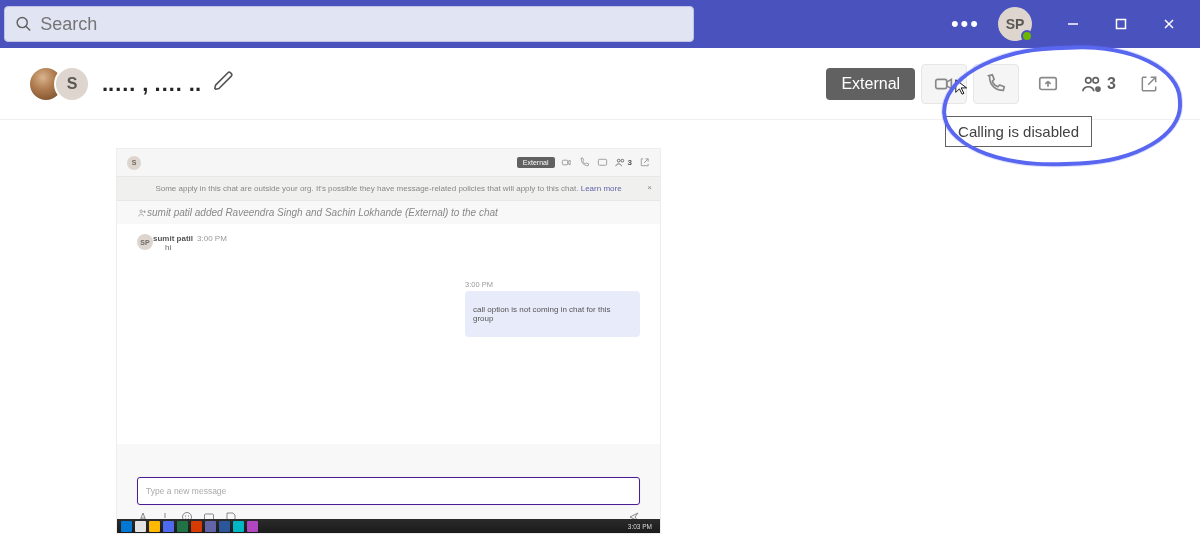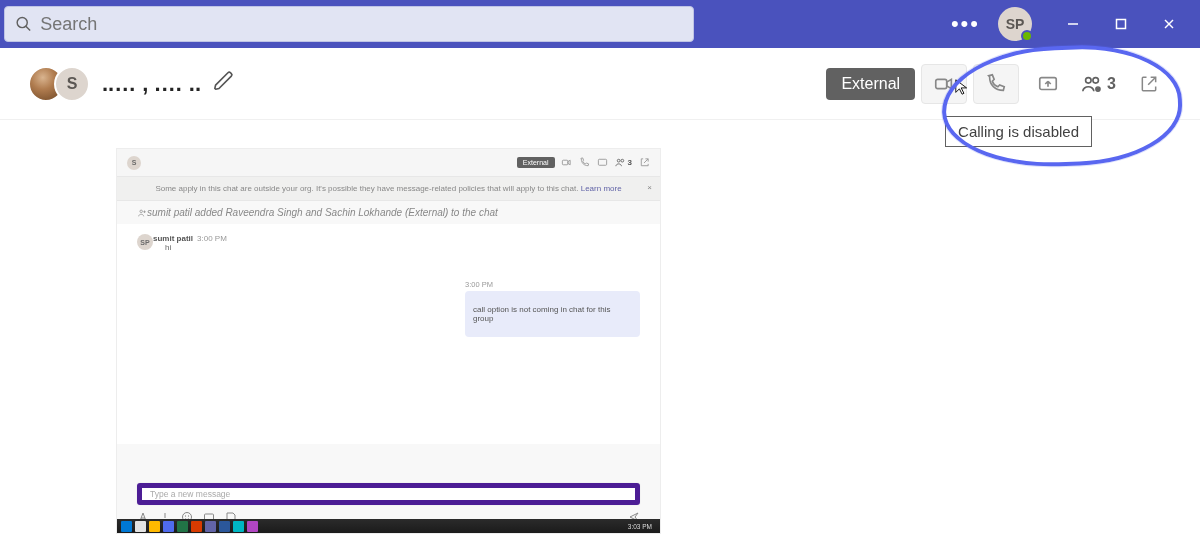--- a/index.html
+++ b/index.html
@@ -132,21 +132,21 @@
   .msg-in { display:flex; gap:0; margin-top:4px; }
   .msg-in .sm-av2 { width:16px;height:16px;border-radius:50%;background:#DDD5CE;font-size:7px;display:flex;align-items:center;justify-content:center;color:#6b6b6b;font-weight:600; }
   .msg-in .head { color:#555; font-size:8px; font-weight:600; }
   .msg-in .time { color:#999; font-weight:400; margin-left:4px; }
   .msg-in .body { color:#666; font-size:8px;margin-left:12px; }
   .msg-out { float:right; clear:both; margin-top:28px; width:175px; }
   .msg-out .bubble { background:#E8EBFA; border-radius:4px; padding:14px 8px; color:#555; font-size:8px; }
   .msg-out .time { color:#999; font-size:7.5px; margin-bottom:2px; }
   .mini-compose {
     position:absolute; bottom:28px; left:20px; right:20px;
-    height:22px; background:#fff; border:5px solid #4c1d95; border-radius:3px;
+    height:28px; background:#fff; border:1px solid #4c1d95; border-radius:3px;
     display:flex; align-items:center; padding:0 8px; font-size:8.5px; color:#AAA;
     box-shadow:0 0 0 1px rgba(0,0,0,0.02);
   }
   .mini-toolbar {
     position:absolute; bottom:8px; left:20px; right:20px; height:16px;
     display:flex; align-items:center; gap:10px;
   }
   .mini-toolbar .ti { width:12px;height:12px; color:#888; }
   .mini-toolbar .send { margin-left:auto; }
   .taskbar {

